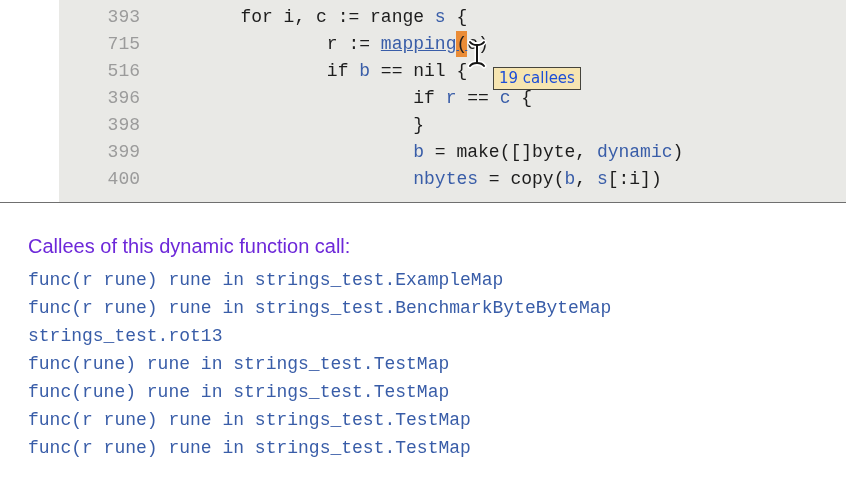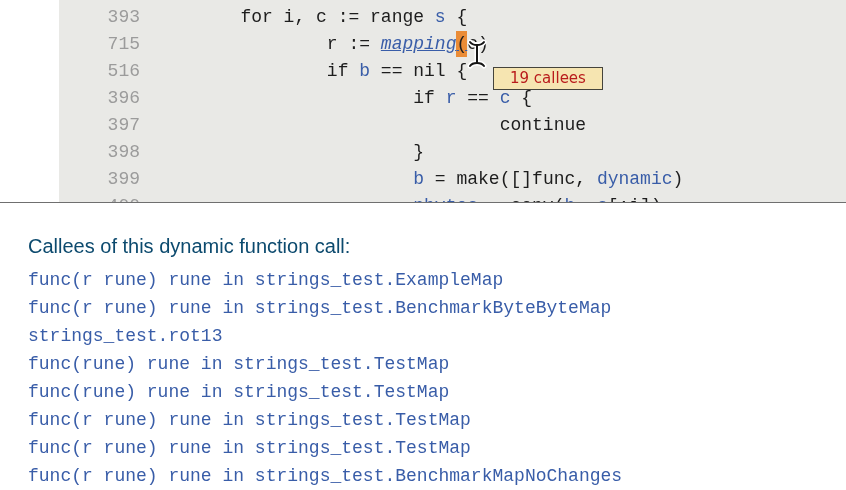--- a/index.html
+++ b/index.html
@@ -11,63 +11,62 @@
   .code-pane{
     position:absolute;left:59px;top:0;width:787px;height:202px;
     background:#e9e9e6;overflow:hidden;
     font-family:"Liberation Mono",monospace;font-size:18px;
   }
   .code-lines{padding-top:4px;}
   .line{height:27px;line-height:27px;white-space:pre;}
   .ln{display:inline-block;width:81px;margin-right:14px;text-align:right;color:#9b9b9b;}
   .seg{color:#1d1d1d;margin-top:32px;}
   .seg.link{color:#395da8;}
-  .seg.ul{text-decoration:underline;font-style:italic;}
+  .seg.ul{text-decoration:underline;}
   .seg.hl{
     background:#ea8c37;color:#1d1d1d;padding:3px 0;
     text-decoration:underline;text-decoration-color:#395da8;
   }
   
   .tooltip{
     position:absolute;left:493px;top:67px;height:23px;box-sizing:border-box;
-    background:#f6e5b1;border:1px solid #45443c;color:#b91c1c;
+    background:#f6e5b1;border:1px solid #45443c;color:#1d4ed8;
     font-family:"DejaVu Sans",sans-serif;font-size:15px;line-height:21px;
-    padding:0 16px;z-index:5;white-space:nowrap;
+    padding:0 5px;z-index:5;white-space:nowrap;
   }
   
   .ibeam{position:absolute;left:467px;top:39px;z-index:6;}
   
   .divider{position:absolute;left:0;top:202px;width:846px;height:1px;background:#6f6f6f;}
   
   .callees-pane{position:absolute;left:0;top:203px;width:846px;height:287px;background:#ffffff;}
-  .callees-title{position:absolute;left:28px;top:31px;font-size:20px;line-height:24px;color:#0c4a6e;}
+  .callees-title{position:absolute;left:28px;top:31px;font-size:20px;line-height:24px;color:#6d28d9;}
   .callee-list{
     position:absolute;left:28px;top:63px;margin:0;padding:0;list-style:none;
     font-family:"Liberation Mono",monospace;font-size:18px;color:#395da8;
   }
   .callee-list li{height:28px;line-height:28px;white-space:pre;cursor:pointer;}
 </style>
 </head>
 <body>
 
 <div class="code-pane">
   <div class="code-lines" id="code-lines">
   <div class="line"><span class="ln">393</span><span class="code"><span class="seg plain">        for i, c := range </span><span class="seg link">s</span><span class="seg plain"> {</span></span></div>
 
   <div class="line"><span class="ln">715</span><span class="code"><span class="seg plain">                r := </span><span class="seg link ul">mapping</span><span class="seg hl">(</span><span class="seg plain">c)</span></span></div>
 
   <div class="line"><span class="ln">516</span><span class="code"><span class="seg plain">                if </span><span class="seg link">b</span><span class="seg plain"> == nil {</span></span></div>
 
   <div class="line"><span class="ln">396</span><span class="code"><span class="seg plain">                        if </span><span class="seg link">r</span><span class="seg plain"> == </span><span class="seg link">c</span><span class="seg plain"> {</span></span></div>
 
-  <div class="line"><span class="ln">397</span><span class="code"><span class="seg plain">                                continue</span></span></div>
 
   <div class="line"><span class="ln">398</span><span class="code"><span class="seg plain">                        }</span></span></div>
 
-  <div class="line"><span class="ln">399</span><span class="code"><span class="seg plain">                        </span><span class="seg link">b</span><span class="seg plain"> = make([]func, </span><span class="seg link">dynamic</span><span class="seg plain">)</span></span></div>
+  <div class="line"><span class="ln">399</span><span class="code"><span class="seg plain">                        </span><span class="seg link">b</span><span class="seg plain"> = make([]byte, </span><span class="seg link">dynamic</span><span class="seg plain">)</span></span></div>
 
   <div class="line"><span class="ln">400</span><span class="code"><span class="seg plain">                        </span><span class="seg link">nbytes</span><span class="seg plain"> = copy(</span><span class="seg link">b</span><span class="seg plain">, </span><span class="seg link">s</span><span class="seg plain">[:i])</span></span></div>
 </div>
 </div>
 
 <div class="tooltip">19 callees</div>
 
 <svg class="ibeam" width="20" height="30" viewBox="0 0 20 30">
   <g fill="none" stroke="#ffffff" stroke-width="5" stroke-linecap="round">
     <path d="M3 3 Q5 6 10 6 Q15 6 17 3"></path>
@@ -93,15 +92,14 @@
   <li class="callee">strings_test.rot13</li>
 
   <li class="callee">func(rune) rune in strings_test.TestMap</li>
 
   <li class="callee">func(rune) rune in strings_test.TestMap</li>
 
   <li class="callee">func(r rune) rune in strings_test.TestMap</li>
 
   <li class="callee">func(r rune) rune in strings_test.TestMap</li>
 
-  <li class="callee">func(r rune) rune in strings_test.BenchmarkMapNoChanges</li>
 </ul>
 </div>
 
 </body></html>

